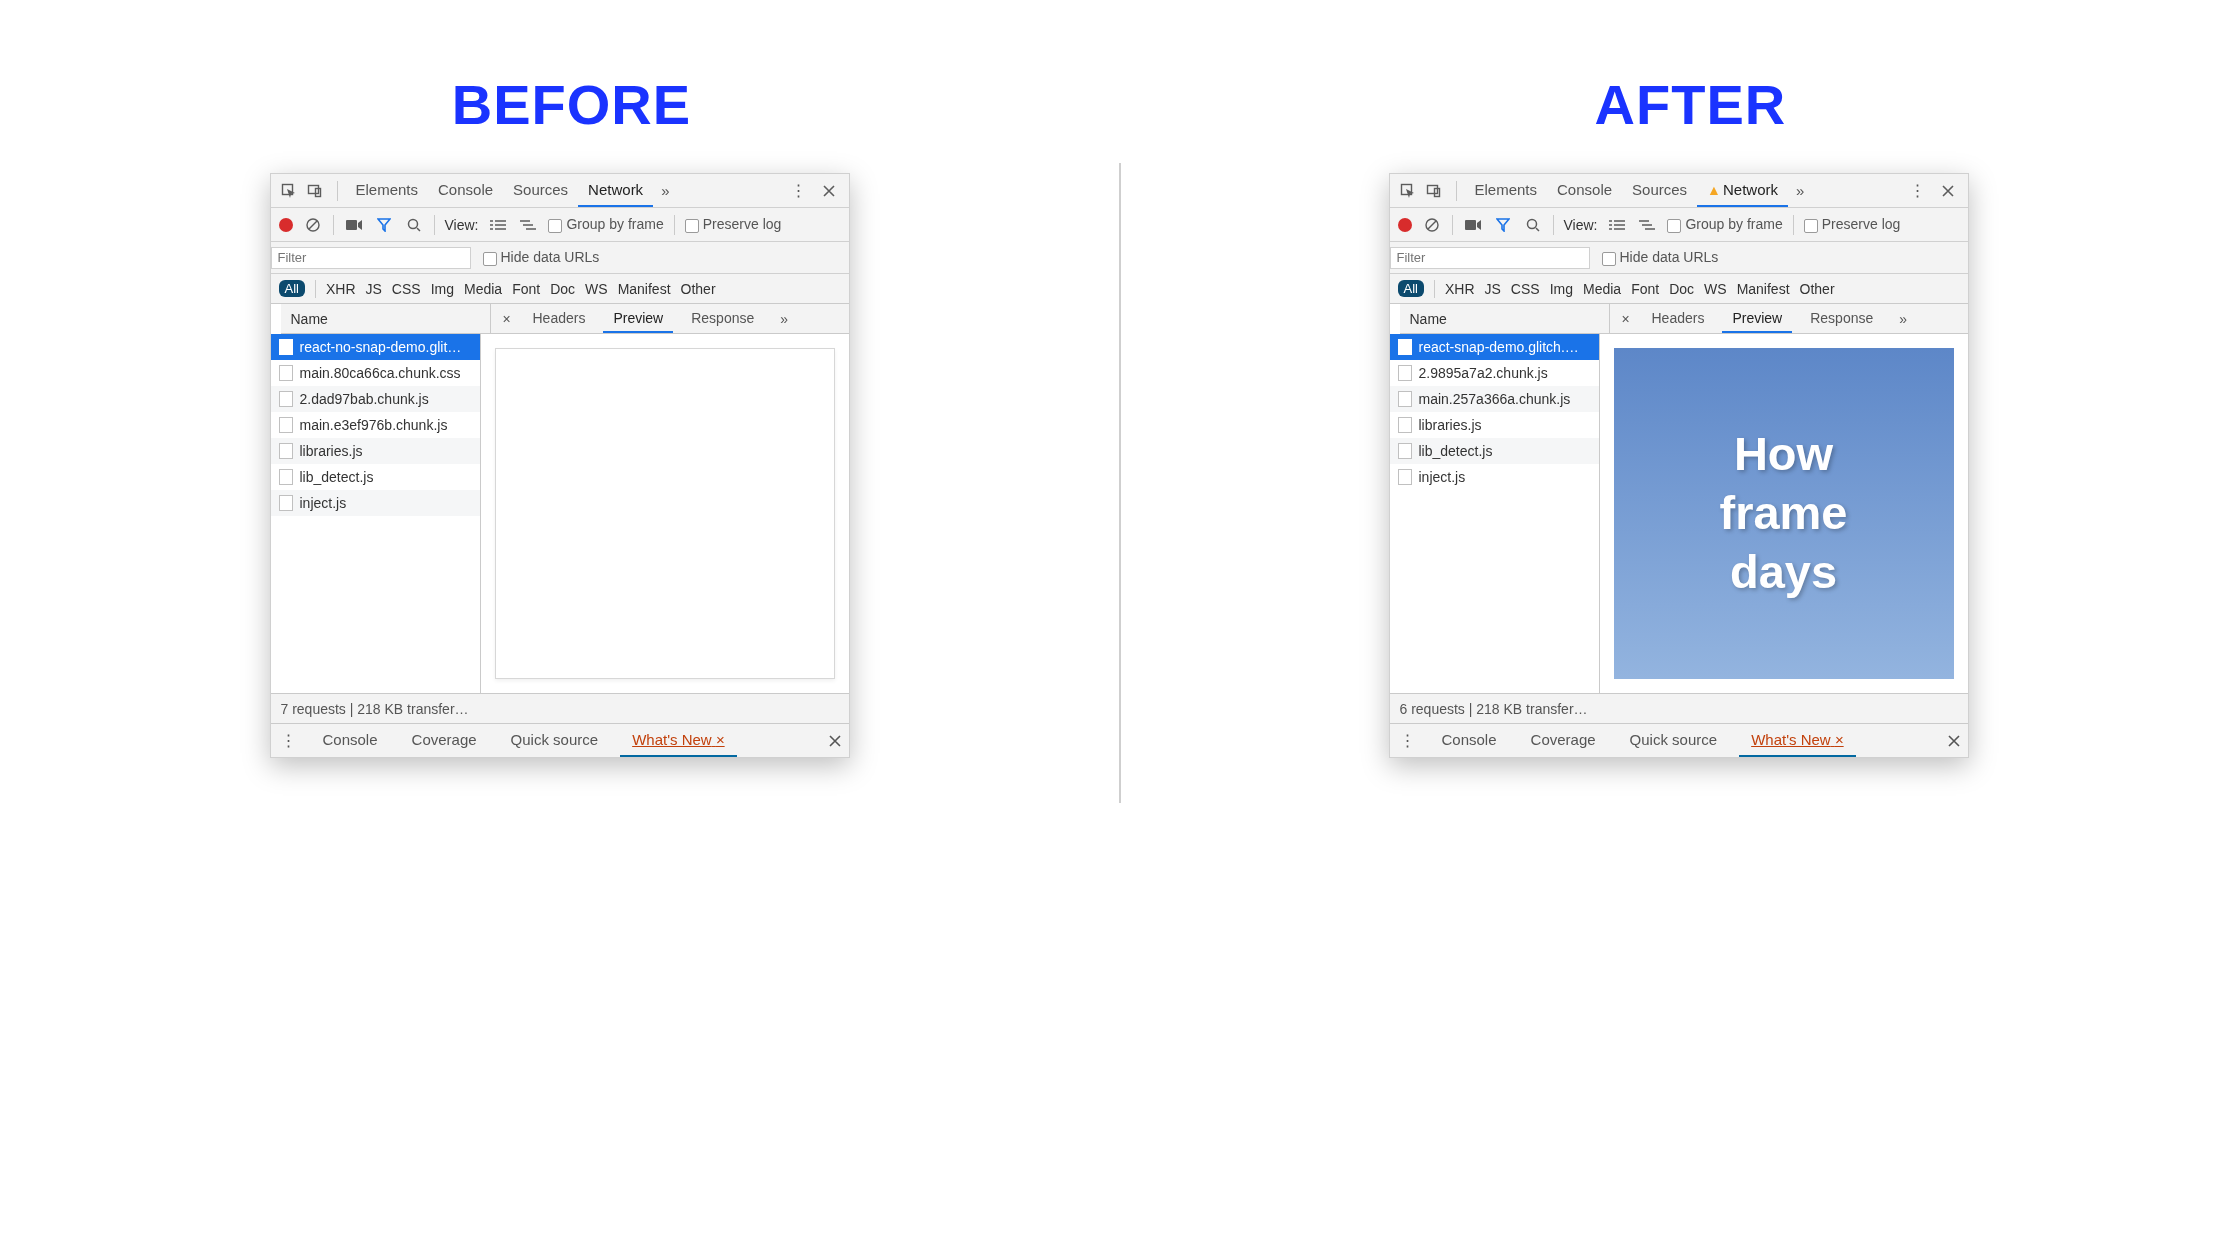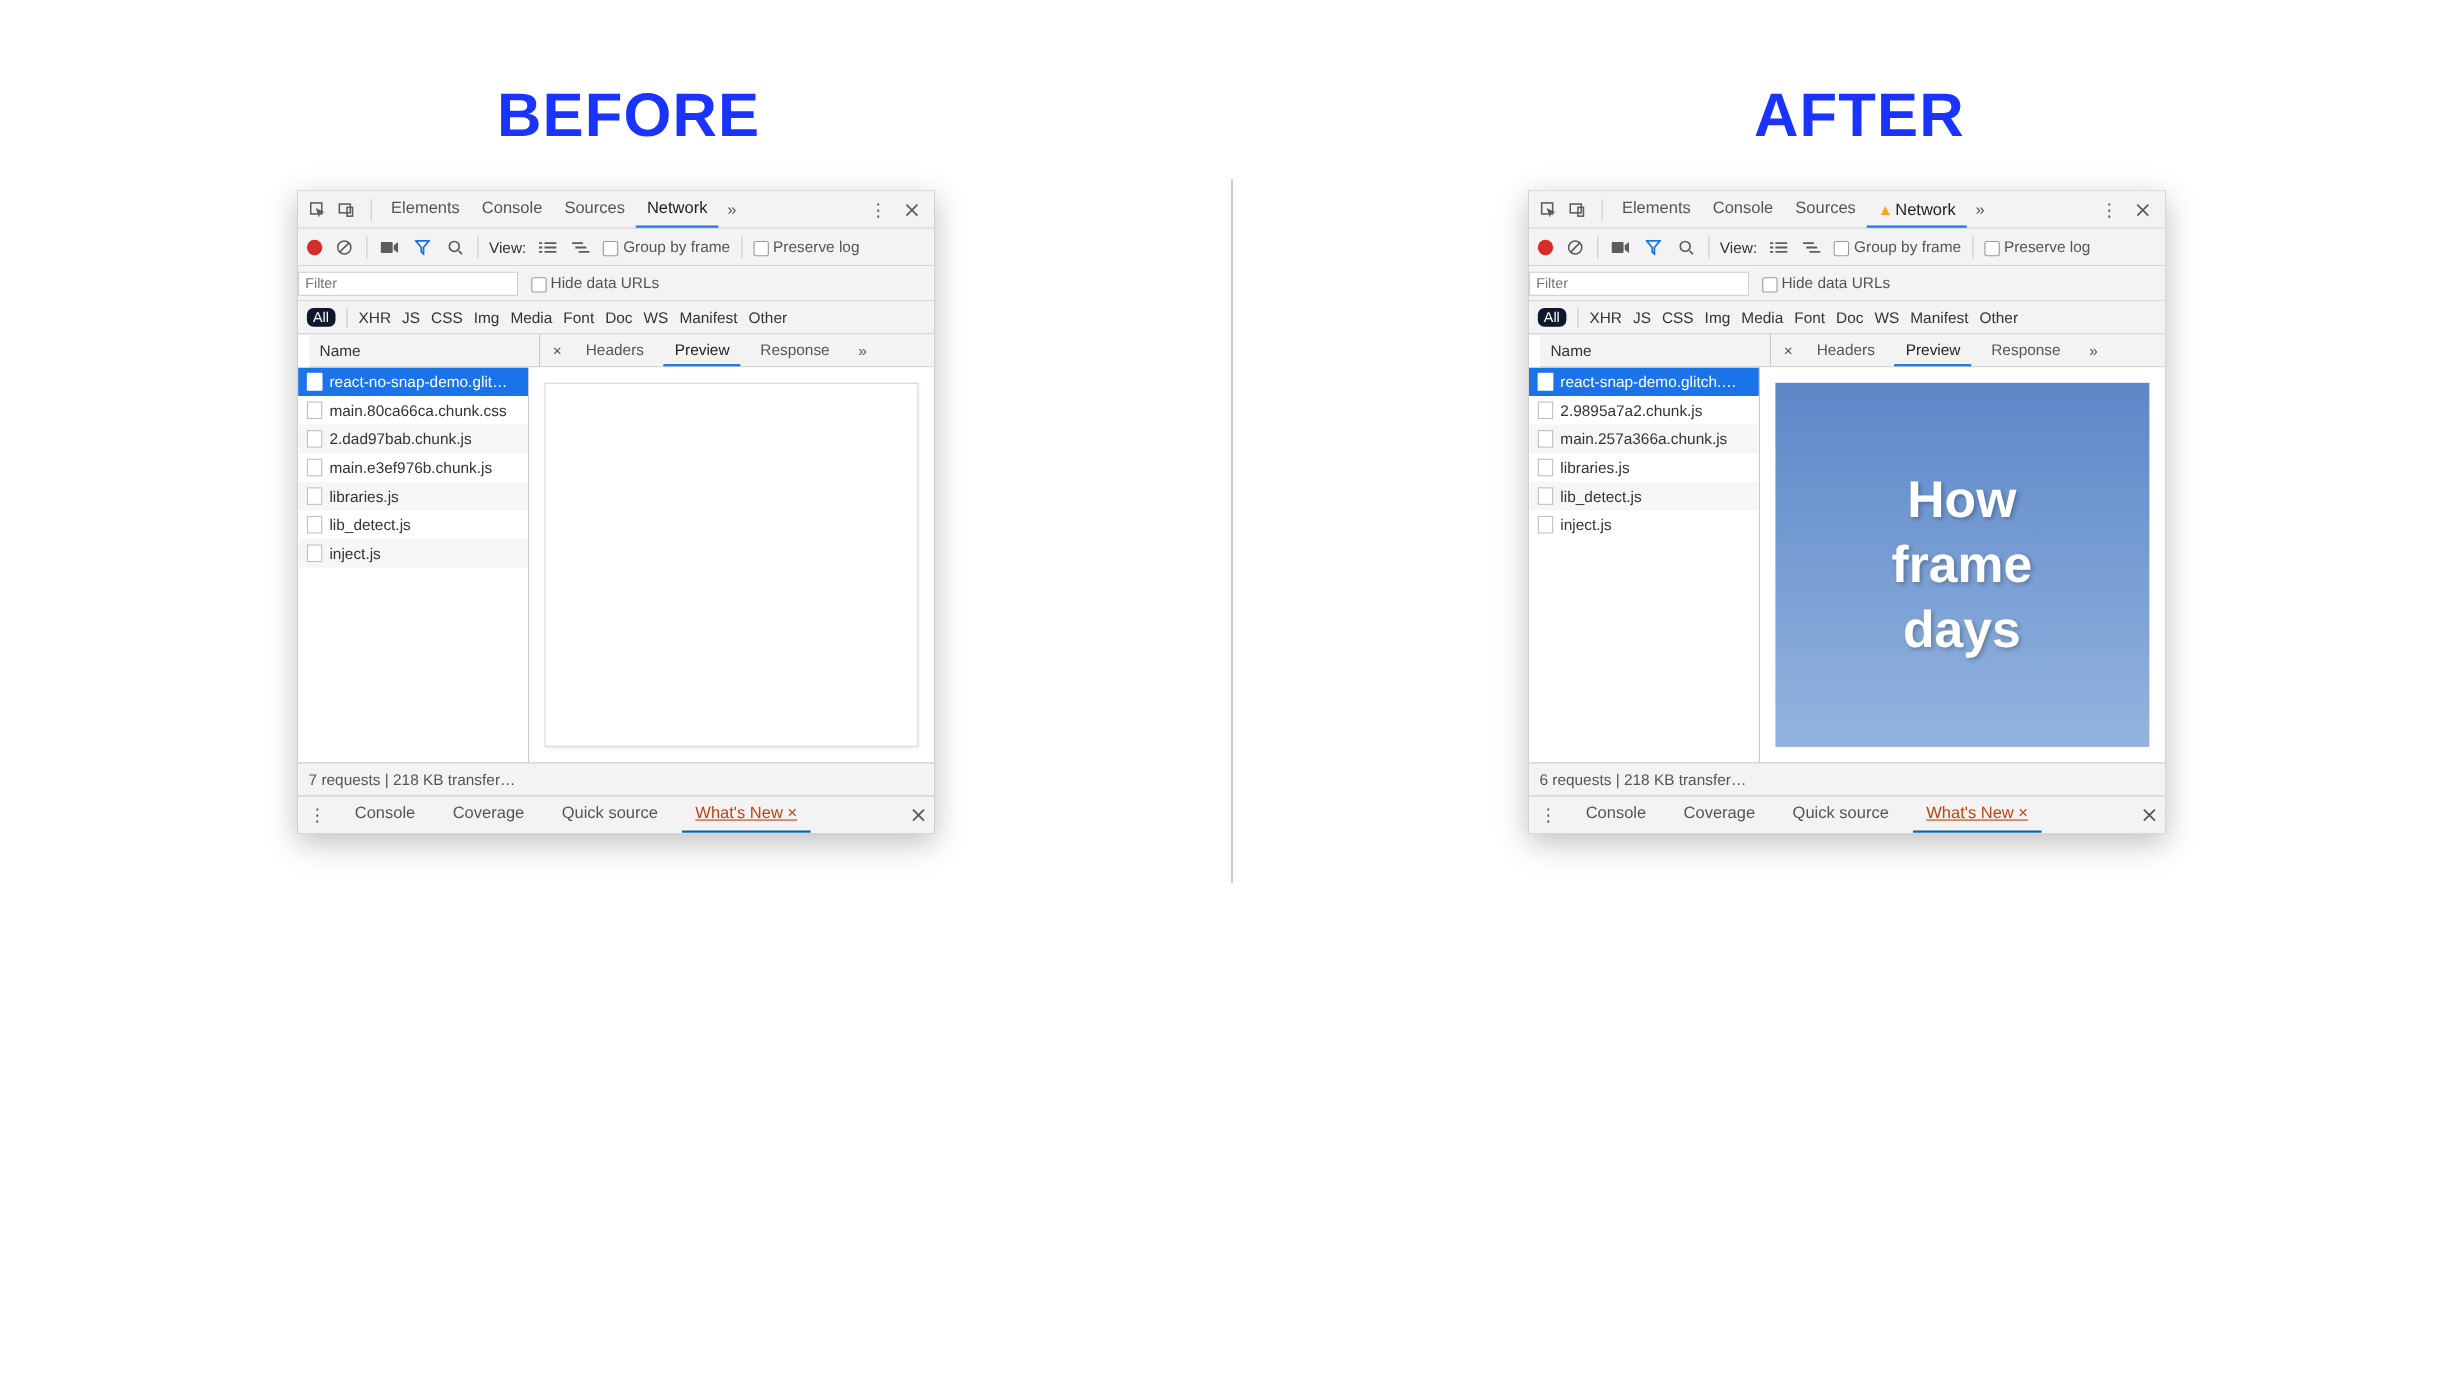--- a/index.html
+++ b/index.html
@@ -160,21 +160,21 @@
       align-items: center;
       height: 30px;
       border-bottom: 1px solid #cacaca;
       background: #f3f3f3;
       padding: 0 8px;
       font-size: 14px;
       color: #333;
       gap: 10px;
     }
     .pill-all {
-      background: #0f172a;
+      background: #0c4a6e;
       color: #fff;
       padding: 1px 6px;
       border-radius: 6px;
       font-size: 13px;
     }
     .type-sep { width: 1px; height: 18px; background: #cacaca; }
     
     .col-headers {
       display: flex;
       height: 30px;

